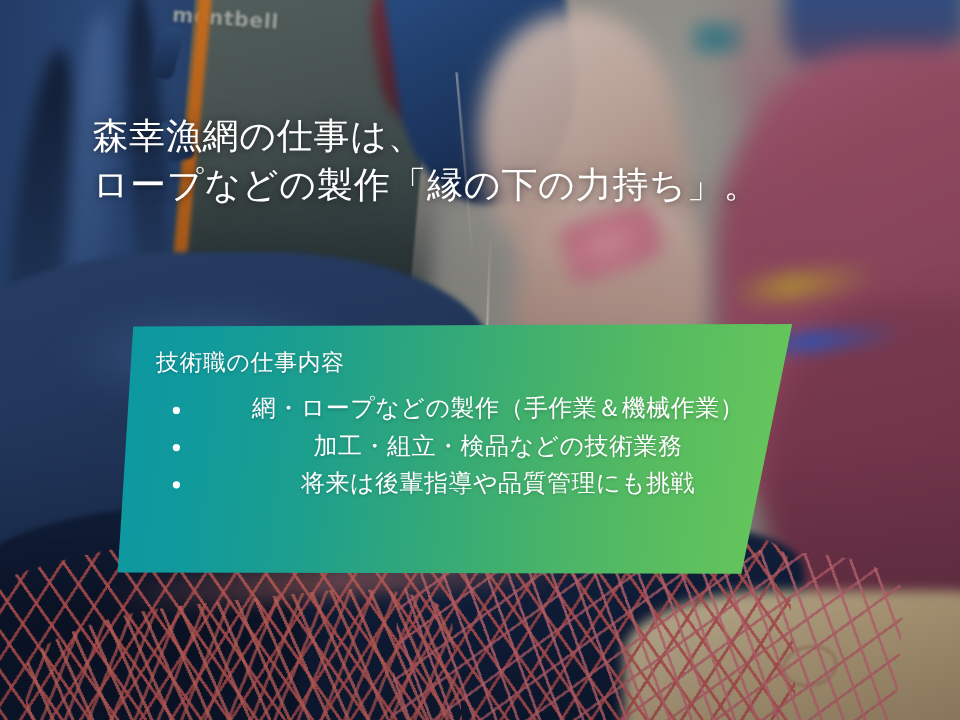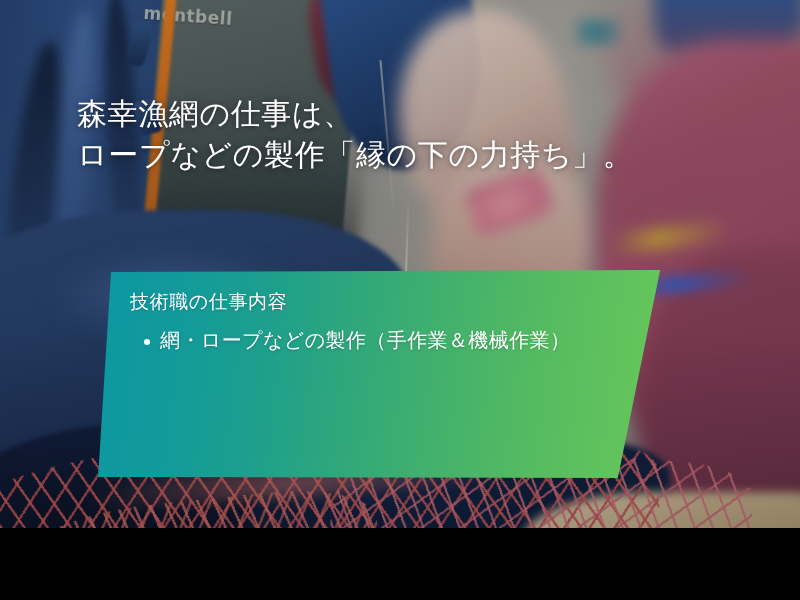--- a/index.html
+++ b/index.html
@@ -8,21 +8,21 @@
     padding: 0;
     background: #000;
   }
   body {
     font-family: "Liberation Serif", "DejaVu Serif", serif;
   }
 
   .stage {
     position: relative;
     width: 800px;
-    height: 528px;
+    height: 600px;
     overflow: hidden;
     background: #6e6f6b;
   }
 
   
   .photo { position: absolute; inset: 0; overflow: hidden; }
   .photo > * { position: absolute; }
 
   
   .bg-wall {
@@ -359,35 +359,35 @@
       91.0% 99.1%,  
       1.4%  98.6%   
     );
     box-shadow: 0 6px 22px rgba(0,0,0,0.18);
   }
   .panel-inner {
     position: absolute;
     inset: 0;
     padding: 22px 0 0 40px;
     box-sizing: border-box;
-    font-family: Liberation Mono, monospace;
   }
   .panel-heading {
     margin: 0;
     color: #ffffff;
     font-size: 19px;
     line-height: 26px;
     font-weight: 400;
     letter-spacing: 0.6px;
     text-shadow: 0 1px 3px rgba(0,0,0,0.22);
   }
   .panel-list {
     list-style: none;
     margin: 10px 0 0 0;
     padding: 0 0 0 30px;
+    text-align: center;
   }
   .panel-list li {
     position: relative;
     color: #ffffff;
     font-size: 20px;
     line-height: 31px;
     letter-spacing: 0.4px;
     text-shadow: 0 1px 3px rgba(0,0,0,0.22);
     white-space: nowrap;
   }
@@ -462,17 +462,25 @@
   </h1>
 
   <div class="panel">
     <div class="panel-inner">
       <h2 class="panel-heading">技術職の仕事内容</h2>
       <ul class="panel-list">
         <li>
           <span class="bullet"></span>
           <span>網・ロープなどの製作（手作業＆機械作業）</span>
         </li>
+        <li>
+          <span class="bullet"></span>
+          <span>加工・組立・検品などの技術業務</span>
+        </li>
+        <li>
+          <span class="bullet"></span>
+          <span>将来は後輩指導や品質管理にも挑戦</span>
+        </li>
       </ul>
     </div>
   </div>
 
 </div>
 
 </body></html>

